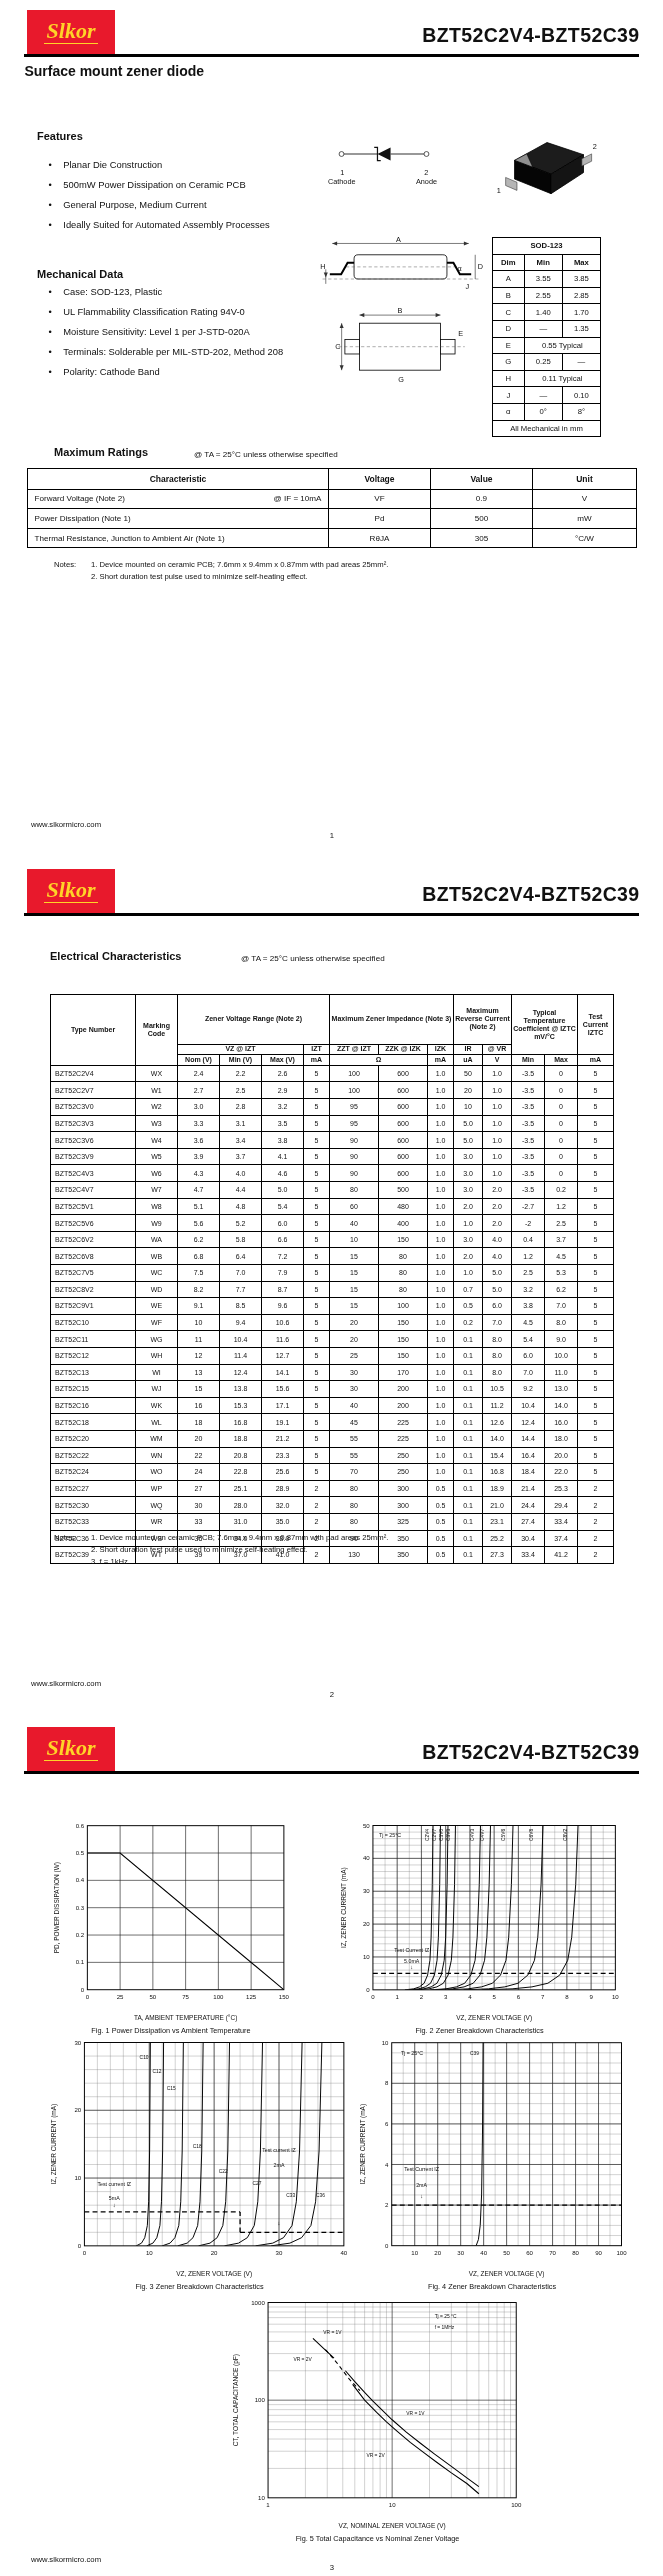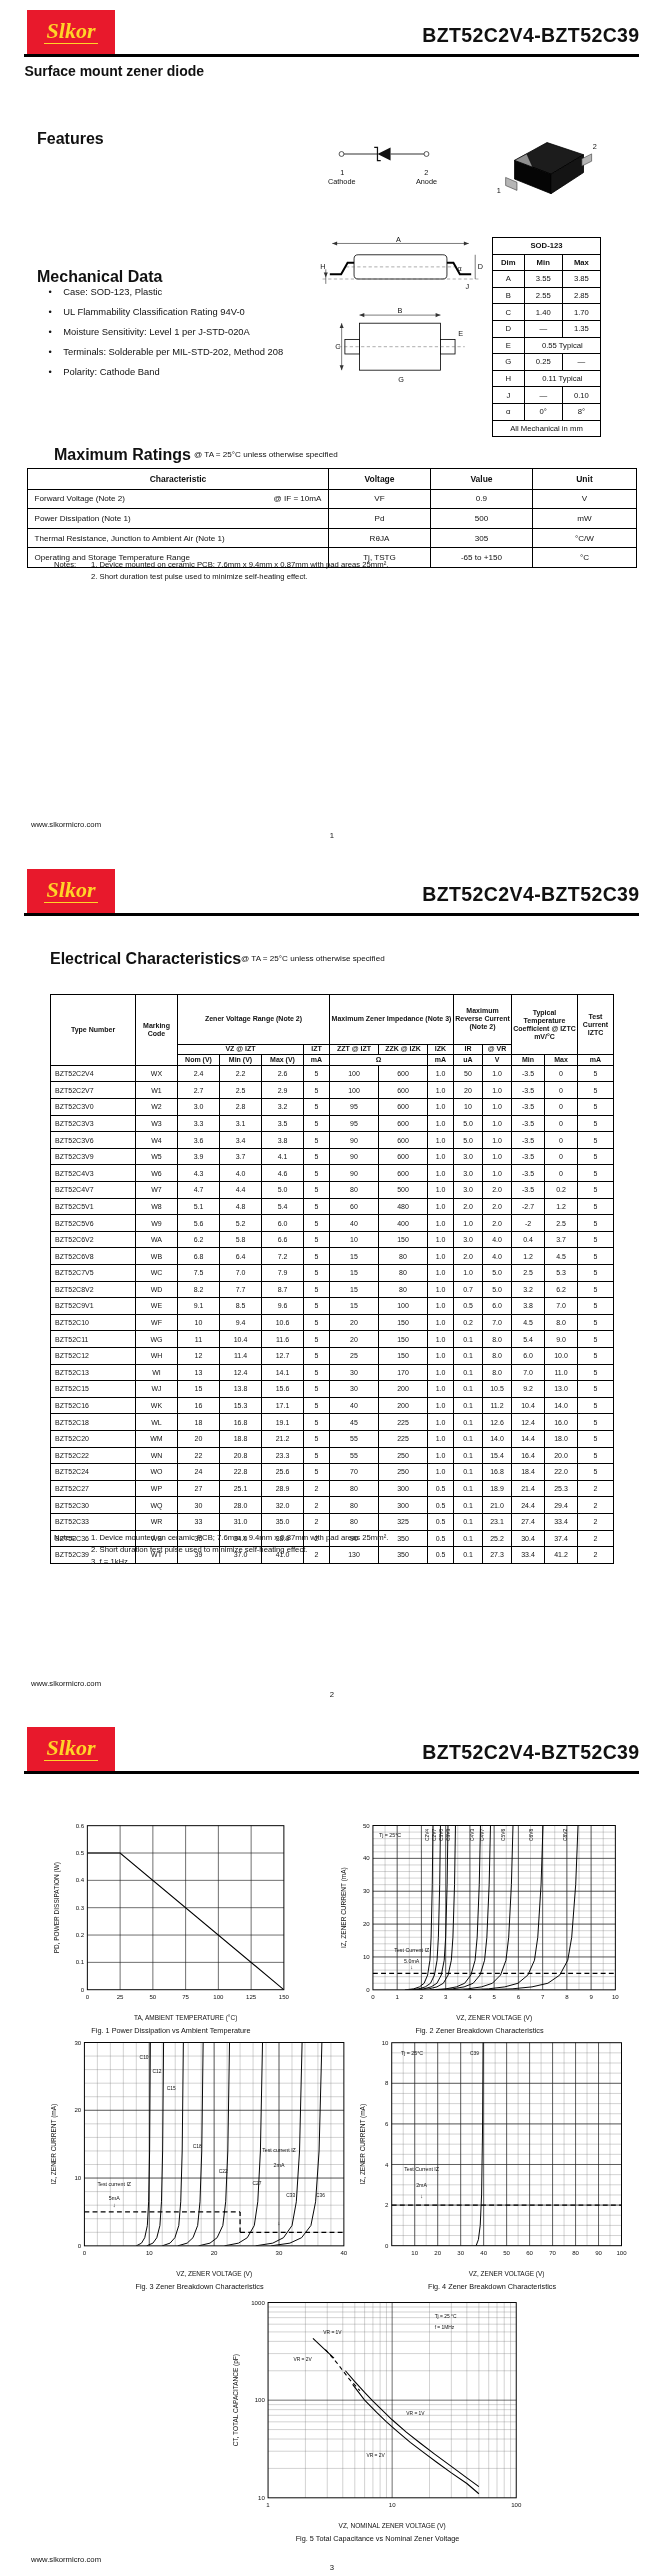--- a/index.html
+++ b/index.html
@@ -9,21 +9,21 @@
   .abs{position:absolute;}
   
   .logo{position:absolute;left:27px;top:9.8px;width:88px;height:44px;background:#e8192c;
         display:flex;align-items:center;justify-content:center;}
   .logo-text{font-family:"Liberation Serif",serif;font-style:italic;font-weight:bold;
         color:#ffd428;font-size:22px;border-bottom:1.6px solid #ffd428;line-height:1.05;padding:0 2.4px 0.8px 2.4px;}
   .doc-title{position:absolute;right:24.4px;top:24.4px;font-size:19.5px;font-weight:bold;letter-spacing:0.4px;}
   .rule{position:absolute;left:24.4px;width:615px;top:54px;height:3.3px;background:#000;}
   
   .h1{font-size:14px;font-weight:bold;}
-  .h2{font-size:16px;font-weight:bold;}
+  .h2{font-size:11px;font-weight:bold;}
   .cond{font-size:8.1px;color:#111;}
   .bullets{font-size:9.4px;line-height:1.35;}
   .bullets .bi{display:flex;margin-bottom:7.3px;}
   .bullets .bi::before{content:"•";margin:0 11.4px 0 1.6px;}
   
   table{border-collapse:collapse;background:#fff;}
   th,td{border:0.8px solid #000;font-size:7.3px;padding:0.8px 1.6px;text-align:center;vertical-align:middle;}
   th{font-weight:bold;}
   .sod-table{width:109px;}
   .sod-table td,.sod-table th{height:14px;font-size:7.7px;}
@@ -54,20 +54,34 @@
   <div class="page" style="top:0">
     <div class="logo">
       <span class="logo-text">Slkor</span>
     </div>
     <div class="doc-title">BZT52C2V4-BZT52C39</div>
     <div class="rule"></div>
 
     <div class="abs h1" style="left:24.4px;top:63px">Surface mount zener diode</div>
 
     <div class="abs h2" style="left:37px;top:130px">Features</div>
+    <div class="abs bullets" style="left:47px;top:159px;width:268px">
+      <div class="bi">
+          <span>Planar Die Construction</span>
+        </div>
+      <div class="bi">
+          <span>500mW Power Dissipation on Ceramic PCB</span>
+        </div>
+      <div class="bi">
+          <span>General Purpose, Medium Current</span>
+        </div>
+      <div class="bi">
+          <span>Ideally Suited for Automated Assembly Processes</span>
+        </div>
+    </div>
 
     <div class="abs h2" style="left:37px;top:268px">Mechanical Data</div>
     <div class="abs bullets" style="left:47px;top:286px;width:268px">
       <div class="bi">
           <span>Case: SOD-123, Plastic</span>
         </div>
       <div class="bi">
           <span>UL Flammability Classification Rating 94V-0</span>
         </div>
       <div class="bi">
@@ -255,31 +269,20 @@
           <tr>
             <td class="c1">
               <div class="mr-char">
                 <span>Thermal Resistance, Junction to Ambient Air (Note 1)</span>
                 <span></span>
               </div>
             </td>
             <td>RθJA</td>
             <td>305</td>
             <td>°C/W</td>
-          </tr>
-          <tr>
-            <td class="c1">
-              <div class="mr-char">
-                <span>Operating and Storage Temperature Range</span>
-                <span></span>
-              </div>
-            </td>
-            <td>Tj, TSTG</td>
-            <td>-65 to +150</td>
-            <td>°C</td>
           </tr>
         </tbody>
     </table>
 
     <div class="abs notes" style="left:54px;top:559px;width:488px">
       <span class="nl">Notes:</span>
       <div class="ni" id="notes1">
           <div>1. Device mounted on ceramic PCB; 7.6mm x 9.4mm x 0.87mm with pad areas 25mm².</div>
           <div>2. Short duration test pulse used to minimize self-heating effect.</div>
         </div>

